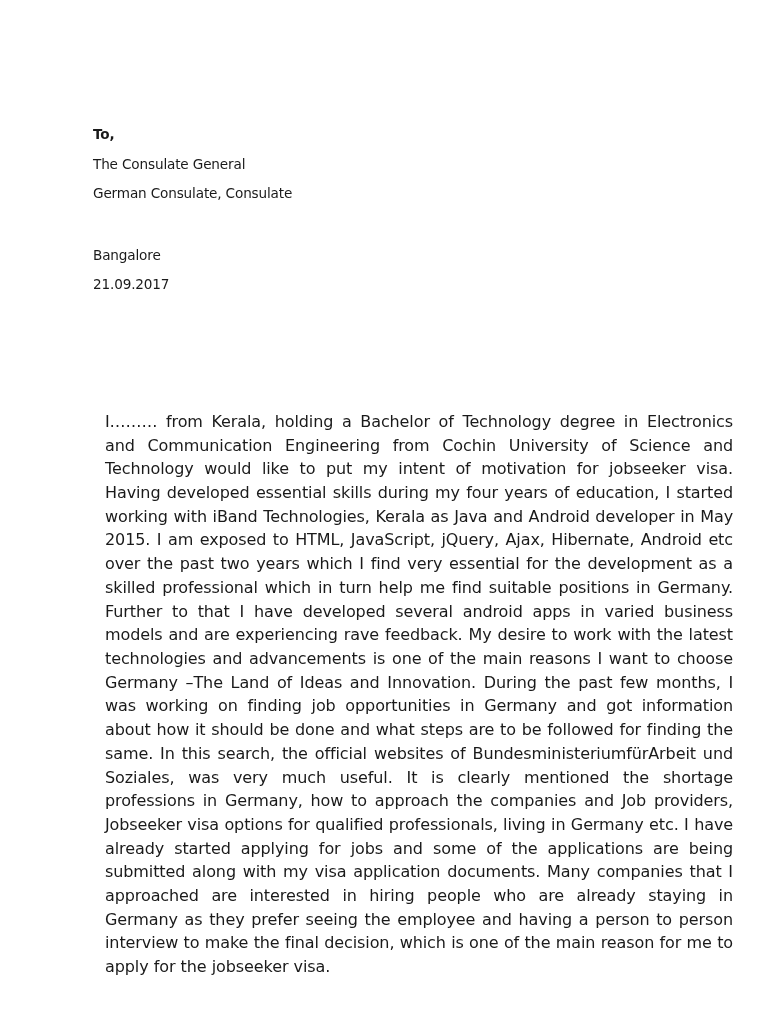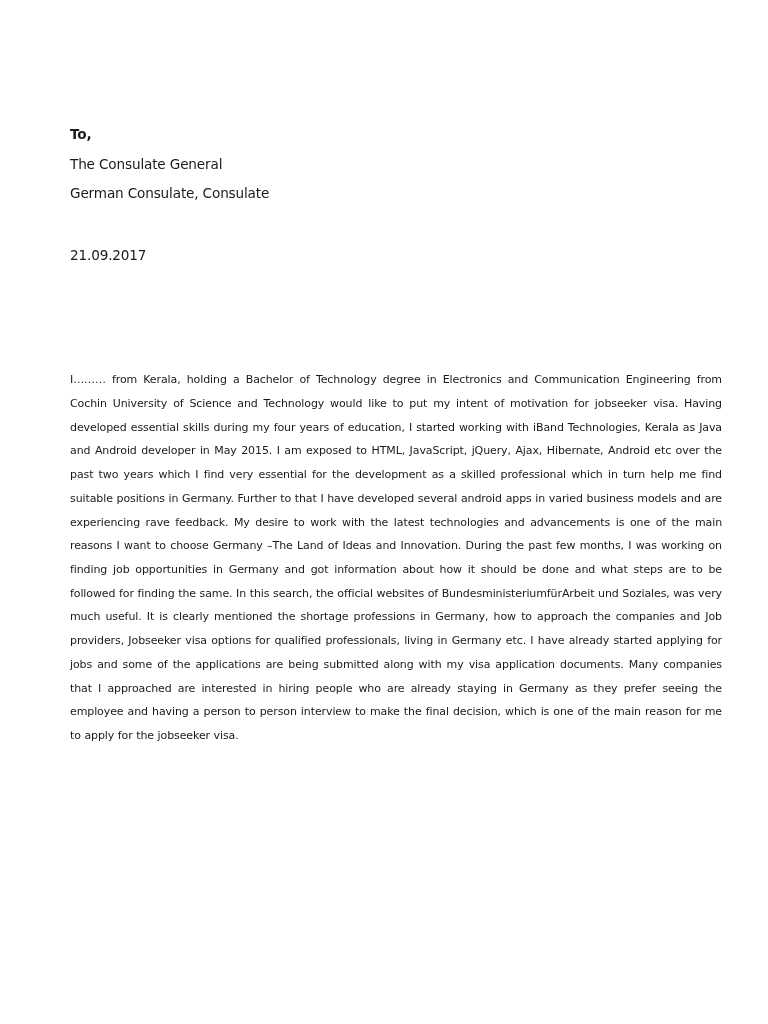--- a/index.html
+++ b/index.html
@@ -14,21 +14,21 @@
     font-family: "DejaVu Sans", sans-serif;
     color: #1a1a1a;
   }
 
   .page {
     position: relative;
     width: 757px;
     height: 1024px;
     background: #ffffff;
     box-sizing: border-box;
-    padding: 0 46px 0 70px;
+    padding: 0 46px 0 93px;
     border-radius: 7px;
   }
 
   .letter {
     width: 652px;
     padding-top: 120px;
   }
 
   .line {
     font-size: 13.6px;
@@ -43,44 +43,45 @@
 
   .addressee-block { margin-bottom: 0; }
 
   .gap-sm { height: 32px; }
   .gap-md { height: 46px; }
   .gap-lg { height: 52px; }
 
   .salutation .reg { font-weight: 400; }
 
   .body-paragraph {
-    font-size: 11px;
+    font-size: 16px;
     line-height: 23.7px;
     text-align: justify;
     text-justify: inter-word;
     letter-spacing: -0.1px;
     word-spacing: 0.2px;
-    margin: 0;
+    margin: 12px;
   }
 </style>
 </head>
 <body>
 
 <div class="page">
   <div class="letter">
 
     <div class="addressee-block">
       <div class="line bold">To,</div>
       <div class="line">The Consulate General</div>
       <div class="line">German Consulate, Consulate</div>
     </div>
 
     <div class="gap-sm"></div>
 
     <div>
+      <div class="line">Bangalore</div>
       <div class="line">21.09.2017</div>
     </div>
 
     <div class="gap-md"></div>
 
     <div>
     </div>
 
     <div class="gap-lg"></div>
 

